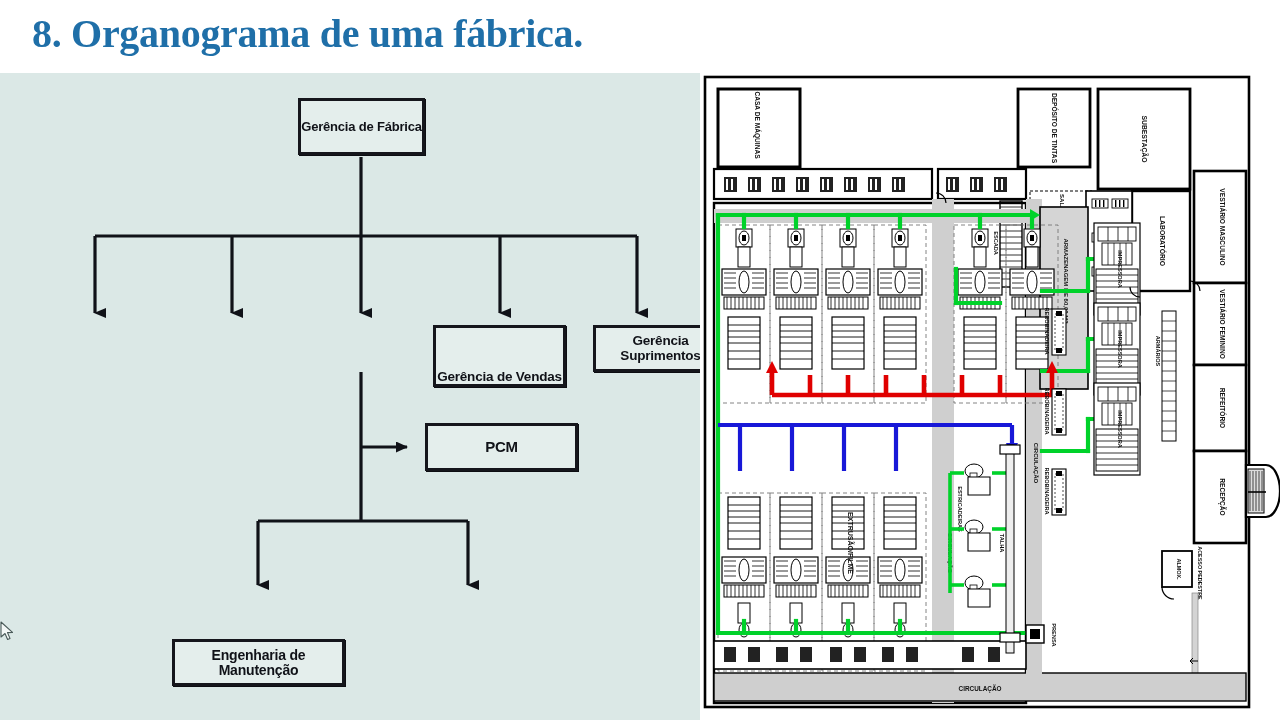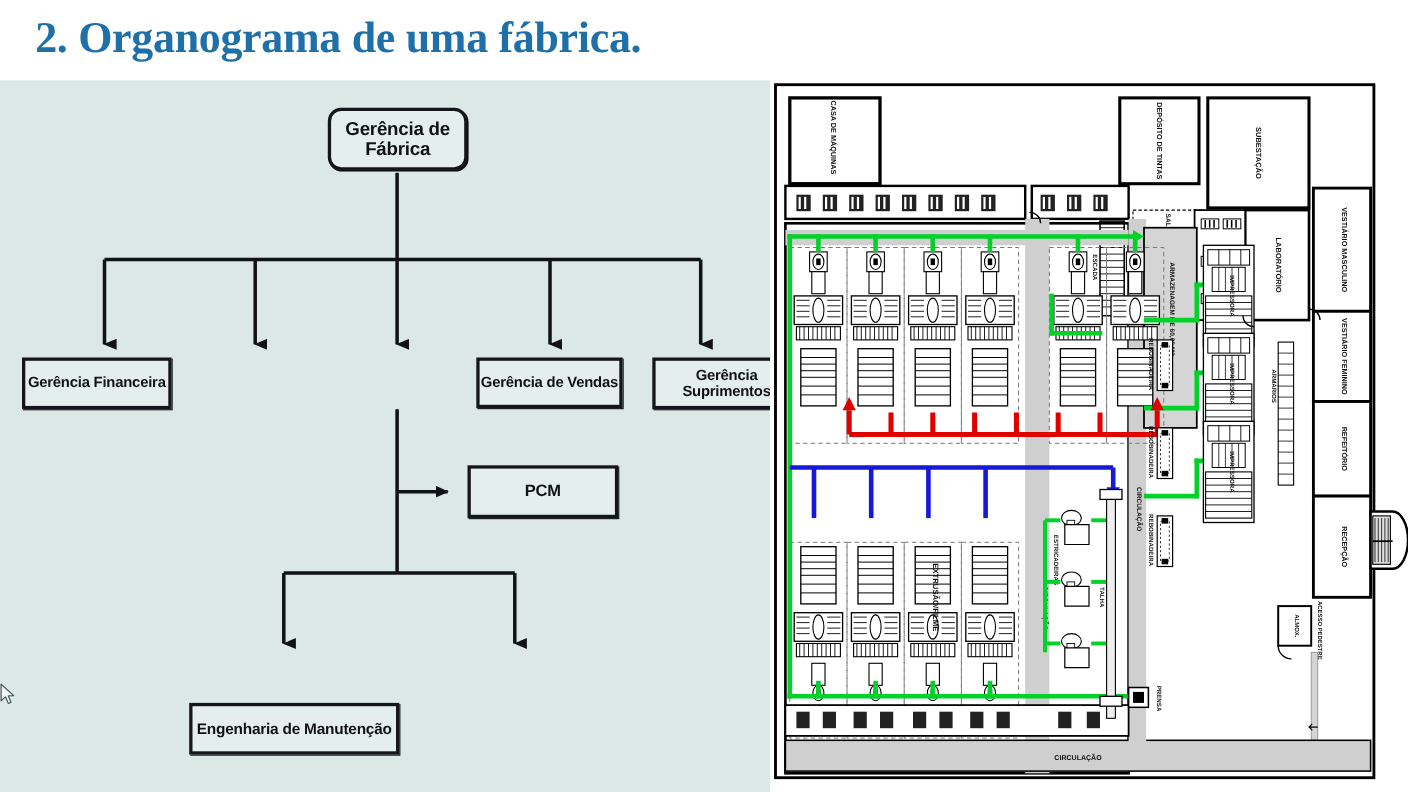--- a/index.html
+++ b/index.html
@@ -36,21 +36,21 @@
     border: 3px solid #15161c;
     box-shadow: 1px 1px 0 #0c0d12;
     display: flex; align-items: center; justify-content: center;
     text-align: center;
     font-family: "Liberation Sans", sans-serif;
     font-weight: bold;
     color: #101218;
     line-height: 1.05;
     letter-spacing: -0.2px;
   }
-  .node.lv1 { font-size: 17px; border-radius: 12px; }
+  .node.lv1 { font-size: 13px; }
   .node.lv2 { font-size: 13.5px; }
   .node.lv3 { font-size: 15px; }
   .node.lv4 { font-size: 14px; }
 
   
   #planpanel {
     position: absolute; left: 700px; top: 73px;
     width: 580px; height: 647px;
     background: #ffffff;
   }
@@ -63,21 +63,21 @@
   }
 
   
   #cursor { position: absolute; left: 0px; top: 548px; width: 16px; height: 22px; }
 </style>
 </head>
 <body>
 
 <div id="slide">
 
-  <div id="title">2. Organograma de uma fábrica.</div>
+  <div id="title">8. Organograma de uma fábrica.</div>
 
   <div id="orgpanel">
 
     <svg id="orgsvg" viewBox="0 0 700 647">
       <defs>
         <marker id="arw" markerWidth="10" markerHeight="12" refX="5" refY="11" orient="auto" markerUnits="userSpaceOnUse">
           <path d="M0,0 L10,0 L5,12 Z" fill="#101218"></path>
         </marker>
         <marker id="arwR" markerWidth="12" markerHeight="11" refX="11" refY="5.5" orient="auto" markerUnits="userSpaceOnUse">
           <path d="M0,0 L12,5.5 L0,11 Z" fill="#101218"></path>
@@ -102,35 +102,32 @@
         <path d="M258,448 L468,448"></path>
         <path d="M258,448 L258,512" marker-end="url(#arw)"></path>
         <path d="M468,448 L468,512" marker-end="url(#arw)"></path>
       </g>
     </svg>
 
     <div class="node lv1" style="left:298px; top:25px; width:127px; height:57px;">
       <span>Gerência de Fábrica</span>
     </div>
 
-    <div class="node lv2" style="left:20px; top:252px; width:136px; height:47px;">
-      <span>Gerência Financeira</span>
-    </div>
-    <div class="node lv2" style="left:433px; top:252px; width:133px; height:46px;">
+    <div class="node lv2" style="left:433px; top:252px; width:133px; height:62px;align-items:flex-end;">
       <span>Gerência de Vendas</span>
     </div>
     <div class="node lv2" style="left:549px; top:252px; width:135px; height:47px;margin-left:44px;">
       <span>Gerência Suprimentos</span>
     </div>
 
-    <div class="node lv3" style="left:425px; top:350px; width:137px; height:48px;">
+    <div class="node lv3" style="left:425px; top:350px; width:153px; height:48px;">
       <span>PCM</span>
     </div>
 
-    <div class="node lv4" style="left:172px; top:566px; width:191px; height:47px;">
+    <div class="node lv4" style="left:172px; top:566px; width:173px; height:47px;">
       <span>Engenharia de Manutenção</span>
     </div>
 
     <svg id="cursor" viewBox="0 0 16 22">
       <path d="M1,1 L1,16 L5,12.5 L7.6,18.5 L10,17.4 L7.5,11.6 L12.5,11.4 Z" fill="#f4f8f7" stroke="#4a5a59" stroke-width="1.1" stroke-linejoin="round"></path>
     </svg>
   </div>
 
   <div id="planpanel">
     <svg id="plansvg" viewBox="0 0 580 647">

